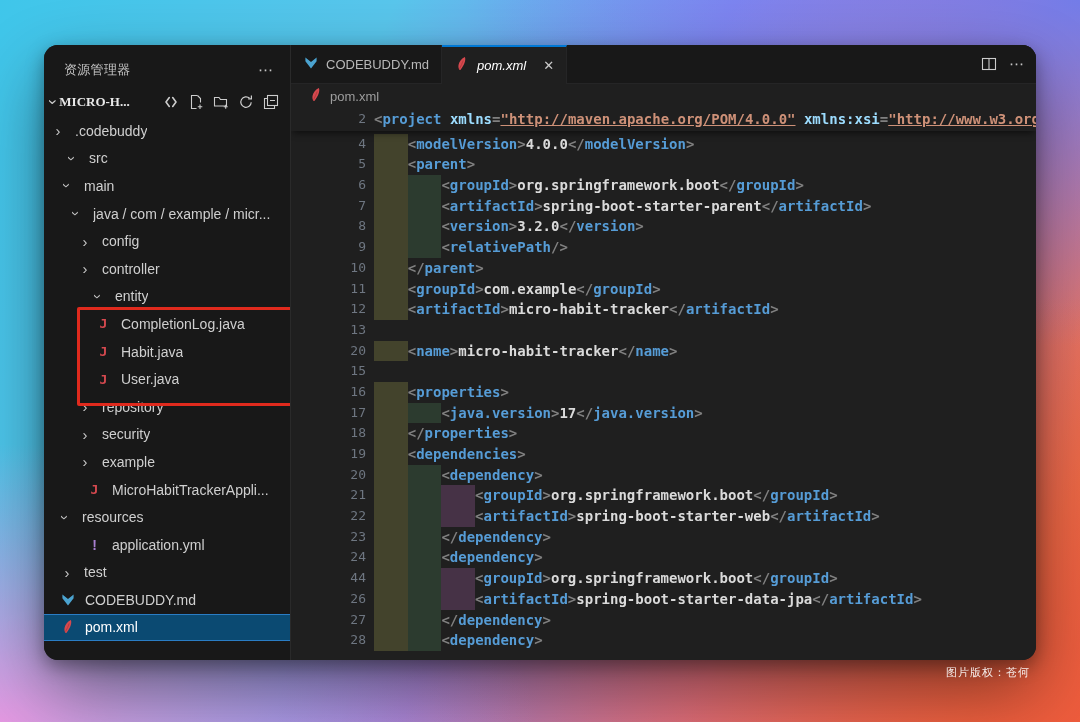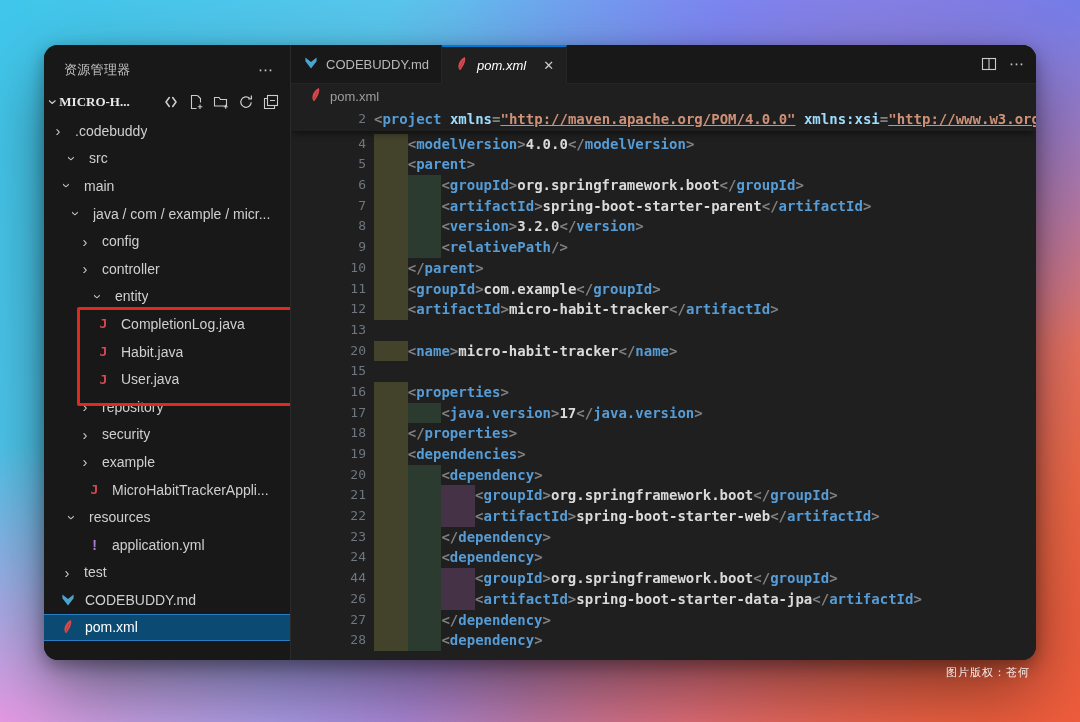--- a/index.html
+++ b/index.html
@@ -174,21 +174,21 @@
         <div class="trow " style="padding-left:33px">
     <span class="twisty ">›</span>
           <span class="lbl">example</span>
         </div>
         <div class="trow " style="padding-left:42px">
     <span class="fico">
             <span class="ji">J</span>
           </span>
           <span class="lbl">MicroHabitTrackerAppli...</span>
         </div>
-        <div class="trow " style="padding-left:20px">
+        <div class="trow " style="padding-left:13px">
     <span class="twisty open">›</span>
           <span class="lbl">resources</span>
         </div>
         <div class="trow " style="padding-left:42px">
     <span class="fico">
             <span class="yi">!</span>
           </span>
           <span class="lbl">application.yml</span>
         </div>
         <div class="trow " style="padding-left:15px">

